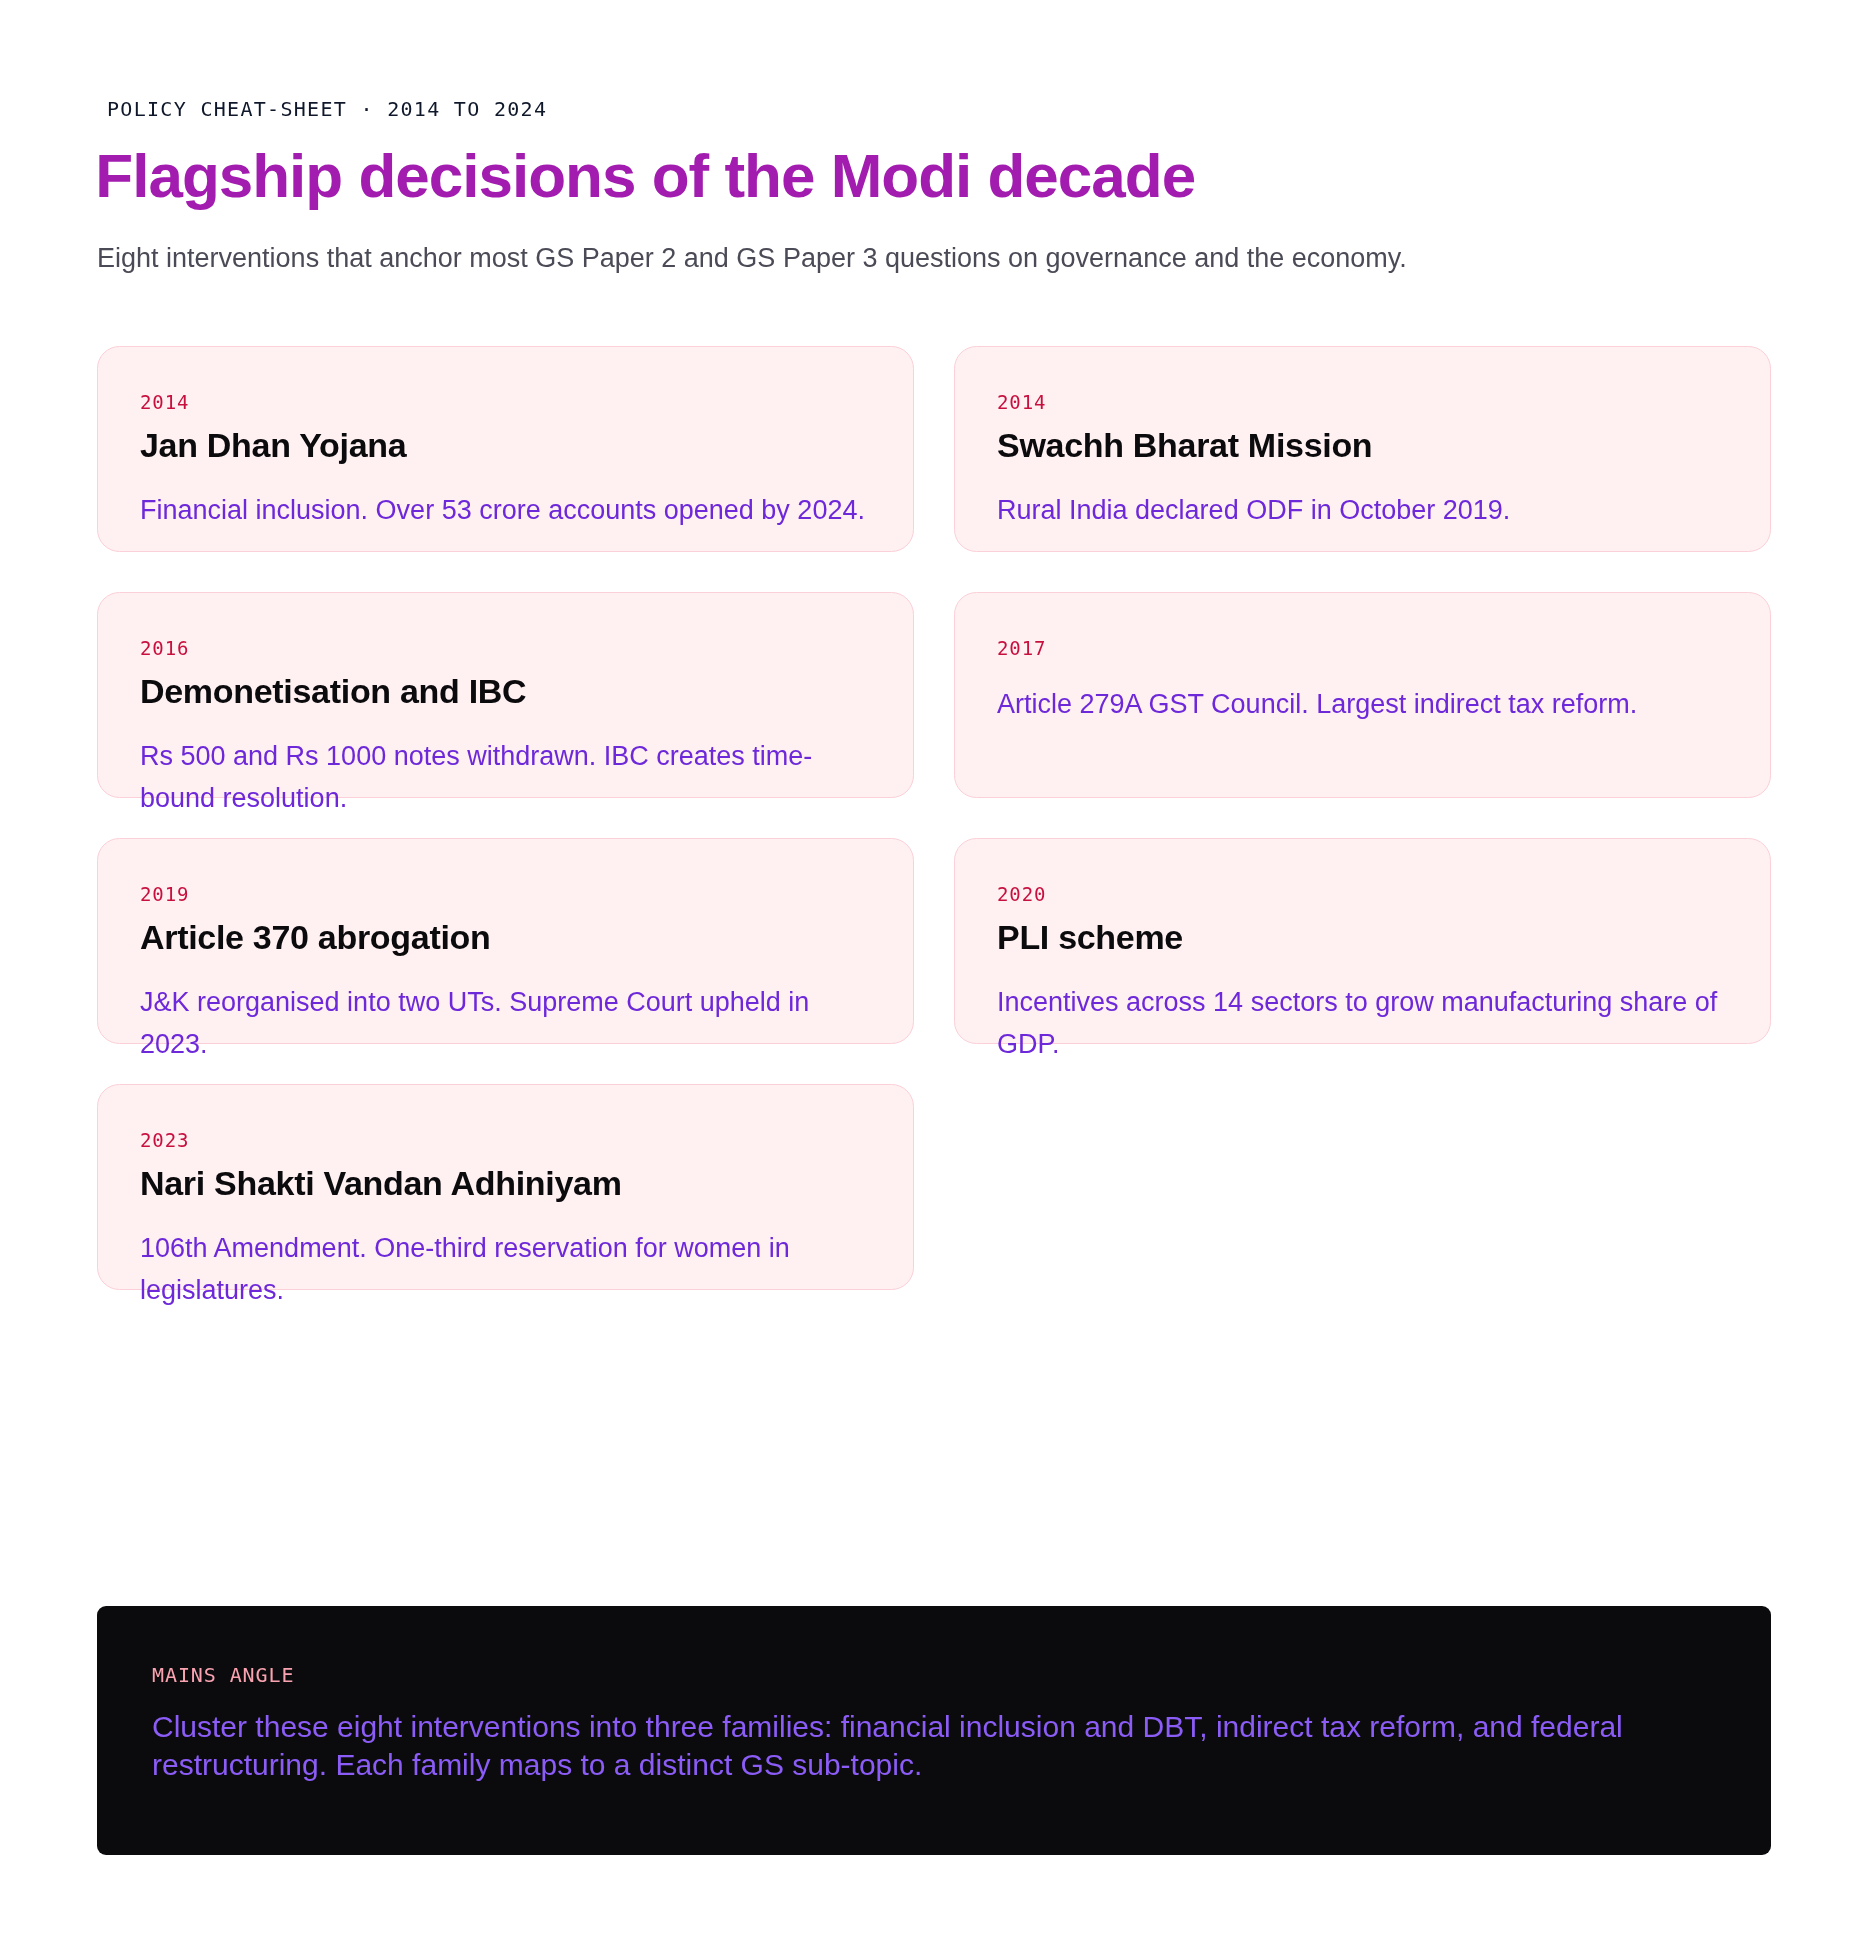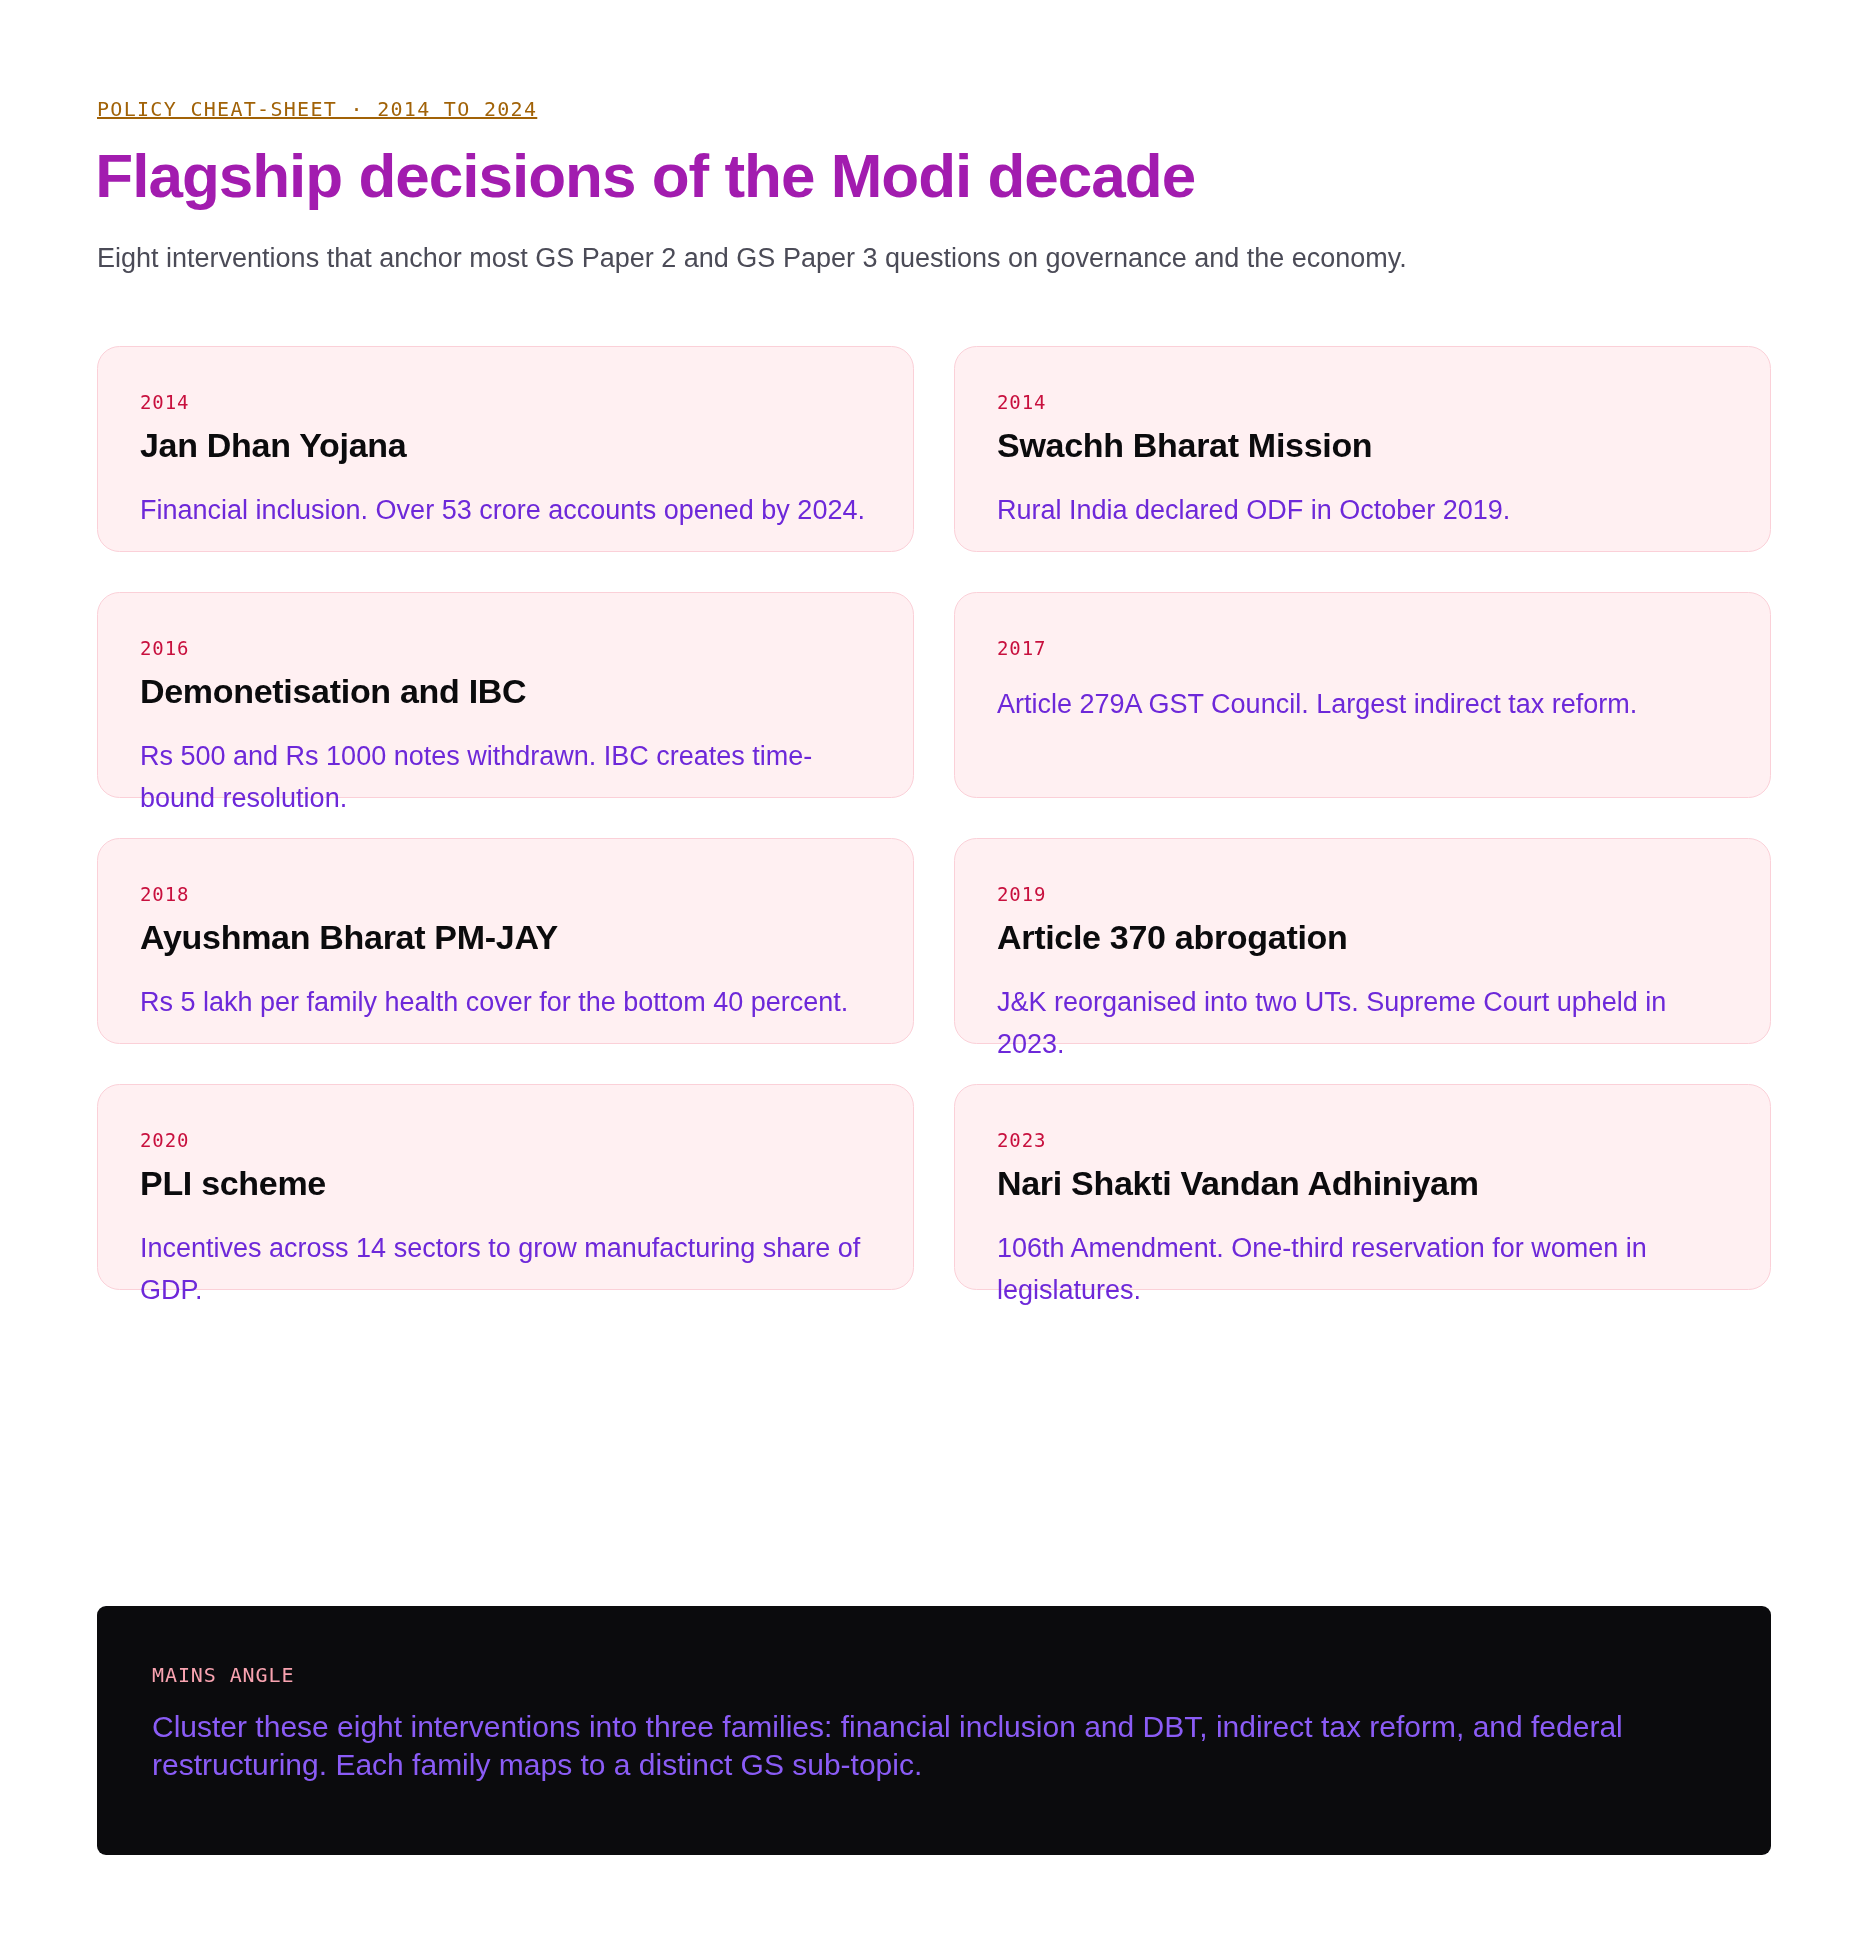--- a/index.html
+++ b/index.html
@@ -16,28 +16,27 @@
     }
     .page {
       position: absolute;
       left: 97px;
       top: 0;
       width: 1674px;
     }
     .eyebrow {
       position: absolute;
       top: 97px;
-      left: 0;
+      left: 10px;
       font-family: "DejaVu Sans Mono", "Liberation Mono", monospace;
       font-size: 20px;
       letter-spacing: 1.3px;
-      color: #a16207;
+      color: #0f172a;
       line-height: 24px;
       white-space: nowrap;
-      text-decoration: underline;
     }
     .title {
       position: absolute;
       top: 138px;
       left: -1.7px;
       font-family: "Liberation Sans", "DejaVu Sans", sans-serif;
       font-weight: 700;
       font-size: 62px;
       line-height: 76px;
       letter-spacing: -1px;
@@ -141,25 +140,20 @@
     <div class="card">
       <div class="card-year">2016</div>
       <div class="card-title">Demonetisation and IBC</div>
       <div class="card-body">Rs 500 and Rs 1000 notes withdrawn. IBC creates time-bound resolution.</div>
     </div>
     <div class="card">
       <div class="card-year">2017</div>
       <div class="card-body">Article 279A GST Council. Largest indirect tax reform.</div>
     </div>
     <div class="card">
-      <div class="card-year">2018</div>
-      <div class="card-title">Ayushman Bharat PM-JAY</div>
-      <div class="card-body">Rs 5 lakh per family health cover for the bottom 40 percent.</div>
-    </div>
-    <div class="card">
       <div class="card-year">2019</div>
       <div class="card-title">Article 370 abrogation</div>
       <div class="card-body">J&amp;K reorganised into two UTs. Supreme Court upheld in 2023.</div>
     </div>
     <div class="card">
       <div class="card-year">2020</div>
       <div class="card-title">PLI scheme</div>
       <div class="card-body">Incentives across 14 sectors to grow manufacturing share of GDP.</div>
     </div>
     <div class="card">

